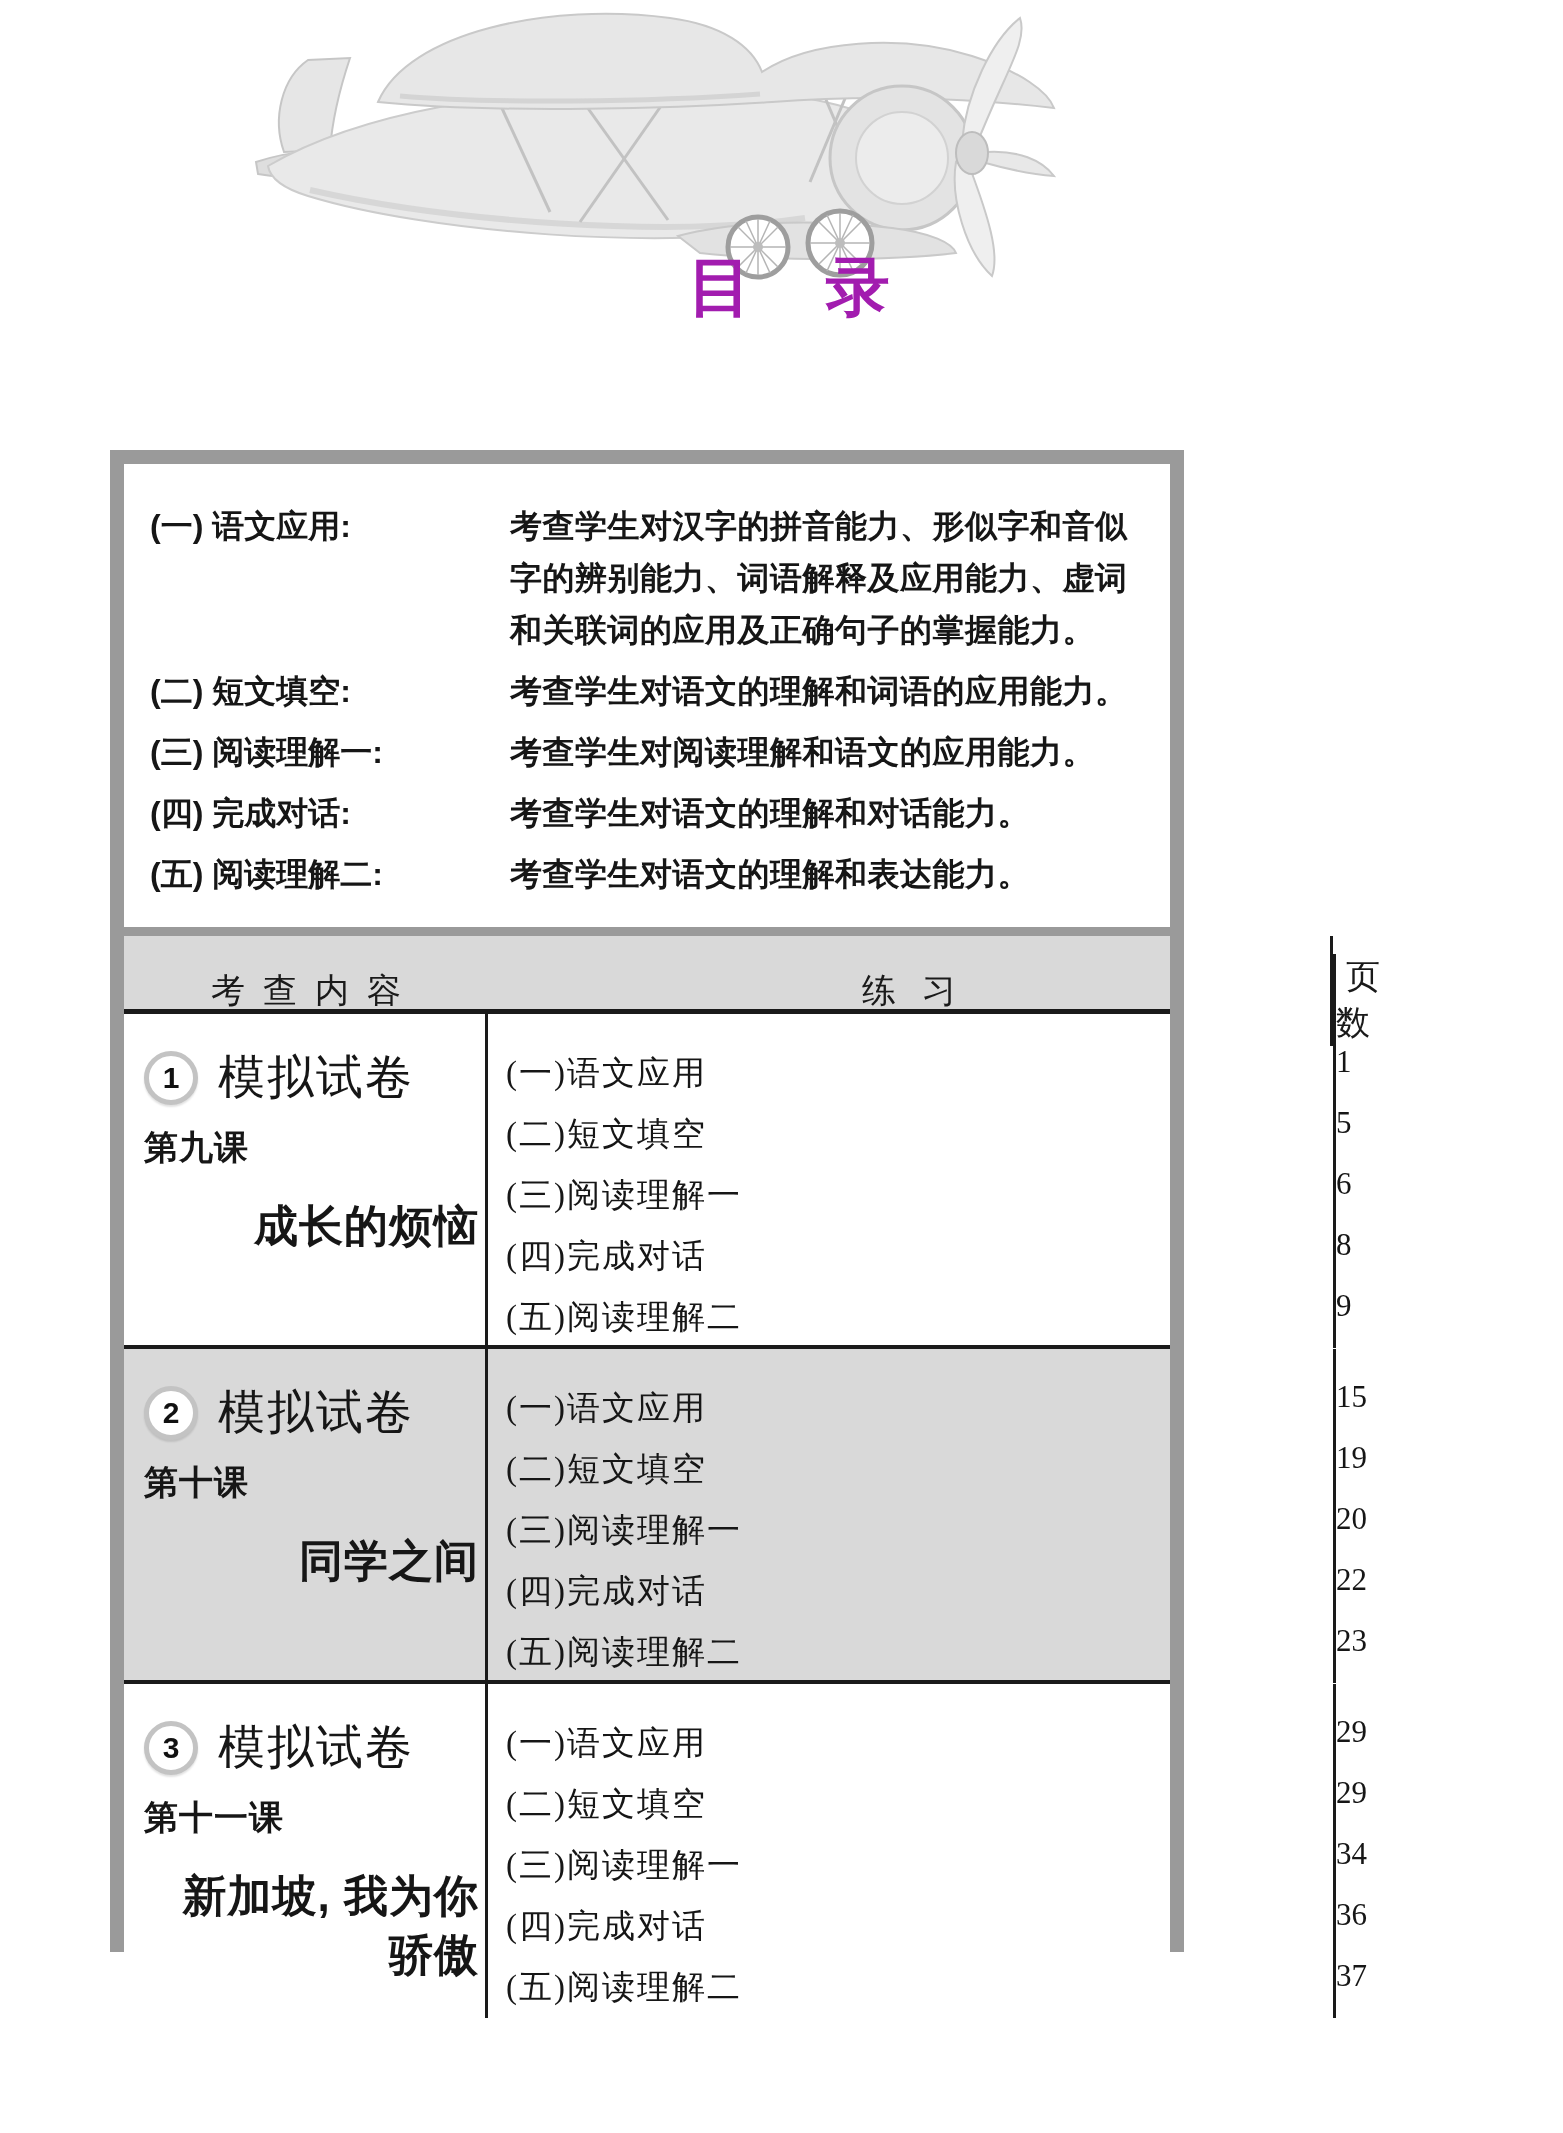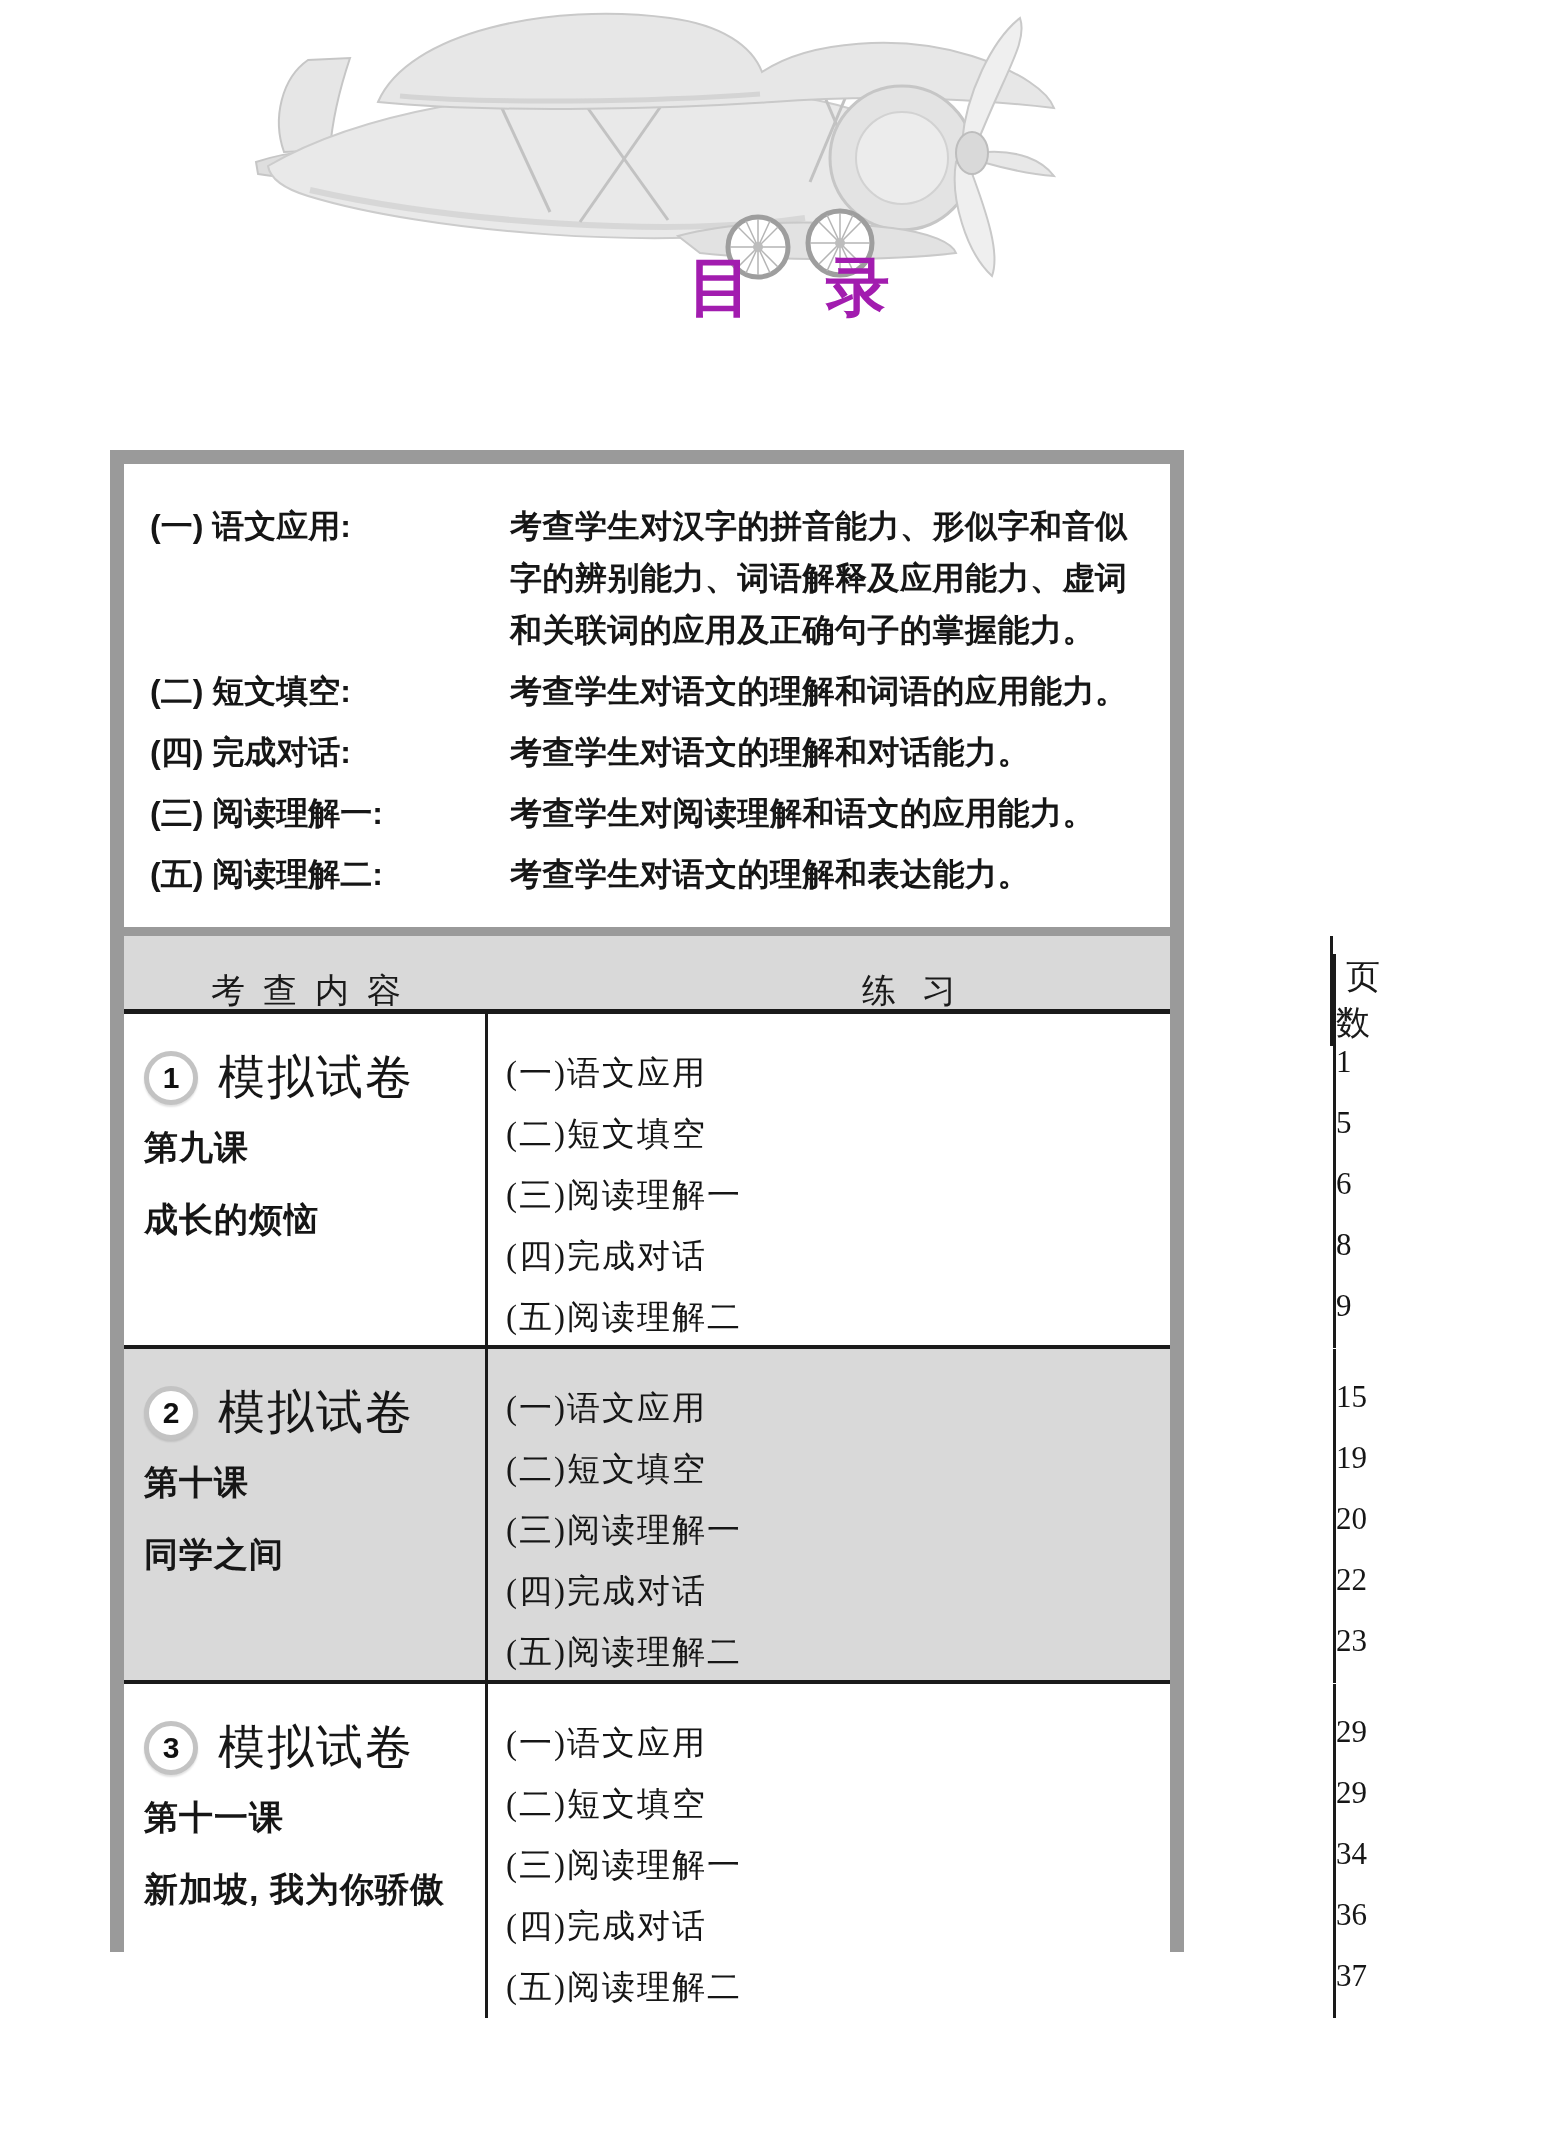--- a/index.html
+++ b/index.html
@@ -80,21 +80,21 @@
   .badge{
     width:44px;height:44px;border-radius:50%;
     border:5px solid #c3c3c3;background:#ffffff;
     display:flex;align-items:center;justify-content:center;
     font-size:30px;font-weight:bold;color:#111;
     box-shadow:0 2px 2px rgba(0,0,0,0.12);
     flex:0 0 auto;
   }
   .ex-name{font-size:47px;font-weight:normal;margin-left:20px;letter-spacing:2px;}
   .lesson{font-size:34px;font-weight:bold;margin-top:16px;letter-spacing:1px;}
-  .lesson-title{font-size:34px;font-weight:bold;margin-top:26px;letter-spacing:1px;}
+  .lesson-title{font-size:44px;font-weight:bold;margin-top:26px;letter-spacing:1px;text-align:right;}
 
   
   .items-cell{padding:29px 0 0 18px;box-sizing:border-box;}
   .item-label{
     font-family:"Liberation Serif","DejaVu Serif",serif;
     font-size:33px;line-height:61px;letter-spacing:2px;
     white-space:nowrap;
   }
   .pages-cell{padding:17px 0 0 0;box-sizing:border-box;text-align:center;}
   .page-num{
@@ -177,26 +177,26 @@
     <div class="intro">
       <div class="intro-item">
         <span class="intro-label">(一) 语文应用:</span>
         <span class="intro-desc">考查学生对汉字的拼音能力、形似字和音似字的辨别能力、词语解释及应用能力、虚词和关联词的应用及正确句子的掌握能力。</span>
       </div>
       <div class="intro-item">
         <span class="intro-label">(二) 短文填空:</span>
         <span class="intro-desc">考查学生对语文的理解和词语的应用能力。</span>
       </div>
       <div class="intro-item">
+        <span class="intro-label">(三) 阅读理解一:</span>
+        <span class="intro-desc">考查学生对阅读理解和语文的应用能力。</span>
+      </div>
+      <div class="intro-item">
         <span class="intro-label">(四) 完成对话:</span>
         <span class="intro-desc">考查学生对语文的理解和对话能力。</span>
-      </div>
-      <div class="intro-item">
-        <span class="intro-label">(三) 阅读理解一:</span>
-        <span class="intro-desc">考查学生对阅读理解和语文的应用能力。</span>
       </div>
       <div class="intro-item">
         <span class="intro-label">(五) 阅读理解二:</span>
         <span class="intro-desc">考查学生对语文的理解和表达能力。</span>
       </div>
     </div>
 
     <div class="toc-table">
 
       <div class="thead">

